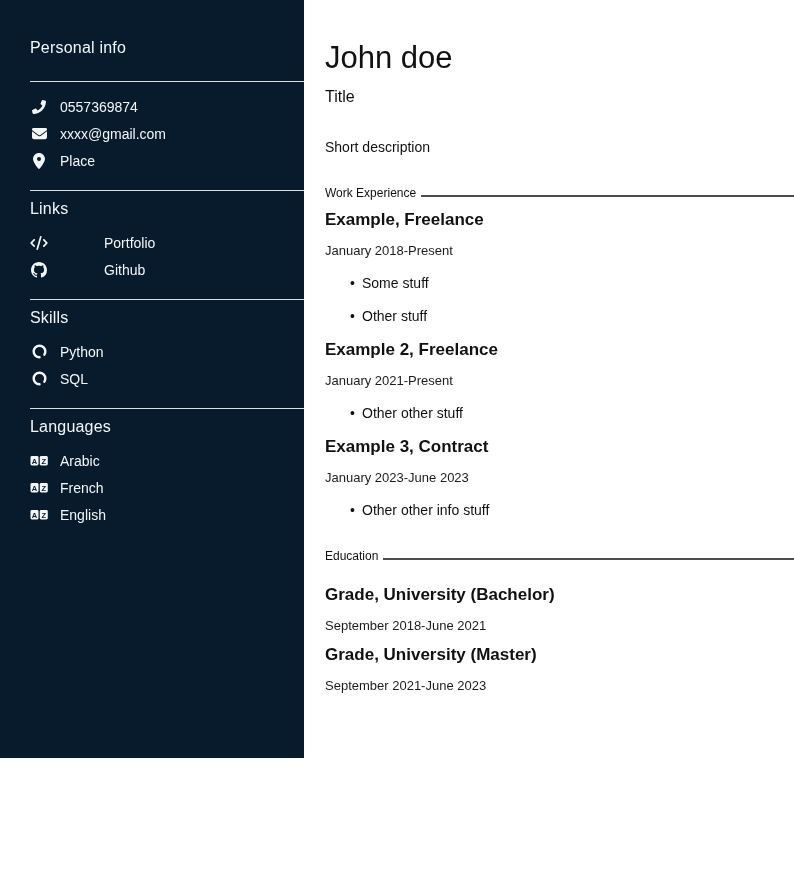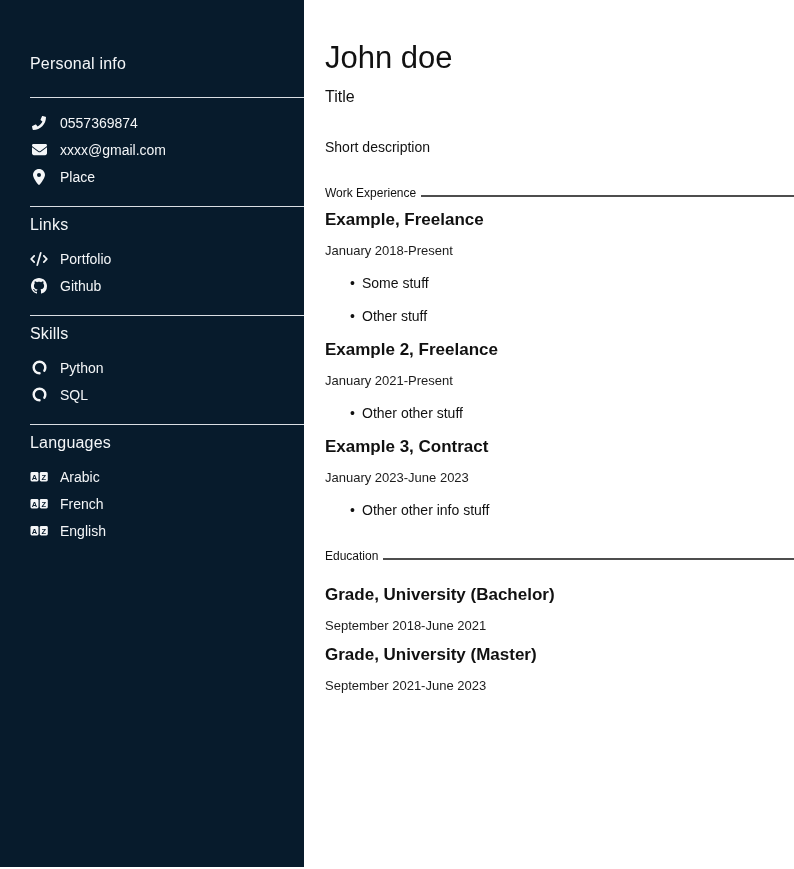--- a/index.html
+++ b/index.html
@@ -9,24 +9,24 @@
     background: #ffffff;
     font-family: "Liberation Sans", sans-serif;
     color: #111111;
     position: relative;
     overflow: hidden;
   }
 
   
   .sidebar {
     position: absolute; left: 0; top: 0;
-    width: 304px; height: 867px;
+    width: 304px; height: 758px;
     background: #071b2c;
     color: #f4f6f8;
-    padding: 55px 0 0 30px;
+    padding: 39px 0 0 30px;
   }
   .side-heading {
     font-size: 16px; font-weight: 400;
     margin: 0; letter-spacing: 0.2px;
   }
   .side-heading.after-sep { margin-top: 9px; }
   .sep {
     border: 0; border-top: 1px solid #d9dee3;
     margin: 0; height: 0;
   }
@@ -34,21 +34,21 @@
   .sep.between { margin-top: 16px; }
   .rows { margin-top: 11px; }
   .row { display: flex; align-items: center; height: 27px; }
   .icon-box {
     width: 18px; flex: none;
     display: flex; align-items: center; justify-content: center;
     margin-right: 12px;
   }
   .icon-box svg { display: block; }
   .row-label { font-size: 14px; }
-  .row.link-row { cursor: pointer; }
+  .row.link-row { cursor: pointer; gap: 44px; }
 
   
   .main {
     position: absolute; left: 304px; top: 0;
     width: 543px; height: 869px;
     padding: 42px 0 0 21px;
   }
   .name { font-size: 31px; font-weight: 400; margin: 0; line-height: 1.05; }
   .person-title { font-size: 16px; margin-top: 13px; }
   .short-desc { font-size: 14px; margin-top: 33px; }

